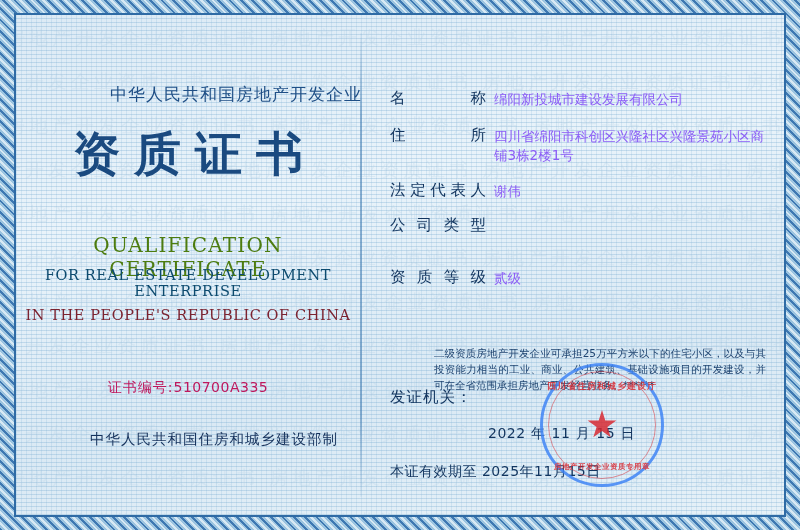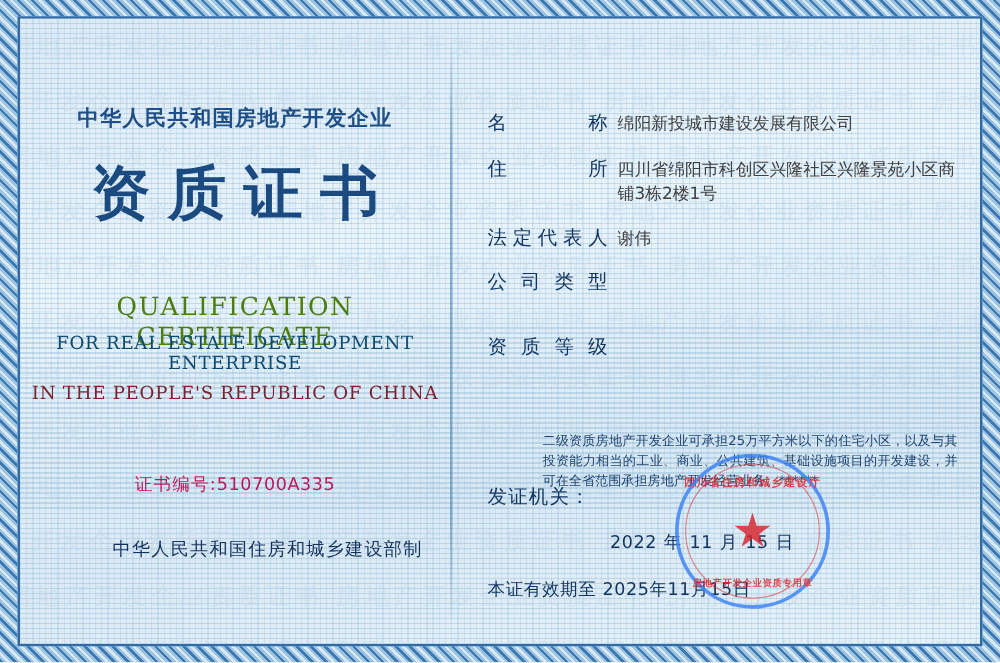--- a/index.html
+++ b/index.html
@@ -87,21 +87,22 @@
 
   
   .title-cn-small {
     position: absolute;
     top: 68px;
     width: 100%;
     text-align: center;
     font-size: 17px;
     letter-spacing: 1px;
     color: #1f4f86;
-    font-weight: bold;
+    font-weight: normal;
+    padding-left: 48px;
   }
   .title-cn-big {
     position: absolute;
     top: 108px;
     width: 100%;
     text-align: center;
     font-size: 47px;
     letter-spacing: 14px;
     text-indent: 14px;
     color: #1a4a80;
@@ -176,21 +177,21 @@
     justify-content: space-between;
     padding-right: 8px;
     box-sizing: border-box;
     font-weight: 500;
   }
   .field-label span { display: inline-block; }
   .field-value {
     flex: 1 1 auto;
     font-size: 13.5px;
     line-height: 19px;
-    color: #404040;
+    color: #8b5cf6;
     padding-top: 2px;
     word-break: break-all;
   }
   .f-name  { top: 73px; }
   .f-addr  { top: 110px; }
   .f-rep   { top: 165px; }
   .f-type  { top: 200px; }
   .f-level { top: 252px; }
 
   .scope-note {
@@ -347,20 +348,21 @@
           </div>
       </div>
 
       <div class="field f-level">
         <div class="field-label" id="label-4">
             <span>资</span>
             <span>质</span>
             <span>等</span>
             <span>级</span>
           </div>
+        <div class="field-value">贰级</div>
       </div>
 
       <div class="scope-note">二级资质房地产开发企业可承担25万平方米以下的住宅小区，以及与其投资能力相当的工业、商业、公共建筑、基础设施项目的开发建设，并可在全省范围承担房地产开发经营业务。******</div>
 
       <div class="issue-org">发证机关：</div>
 
       <div class="date-line">
         <span class="num">2022</span>
         <span>年</span>
         <span class="num">11</span>

